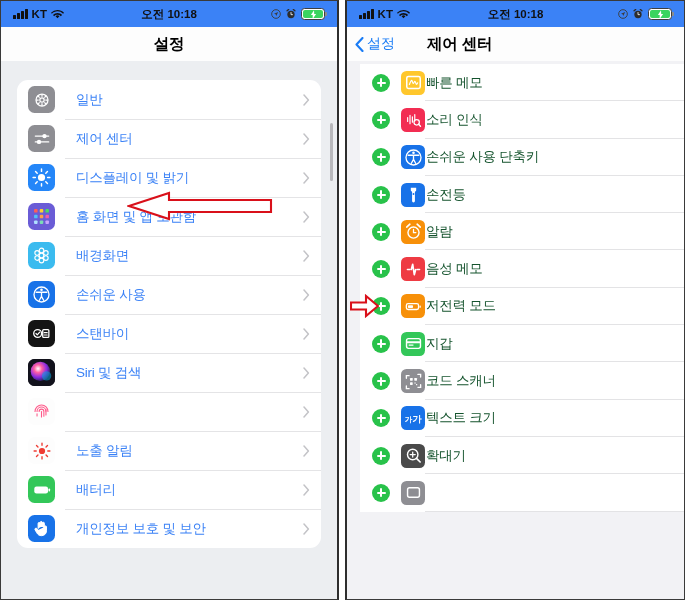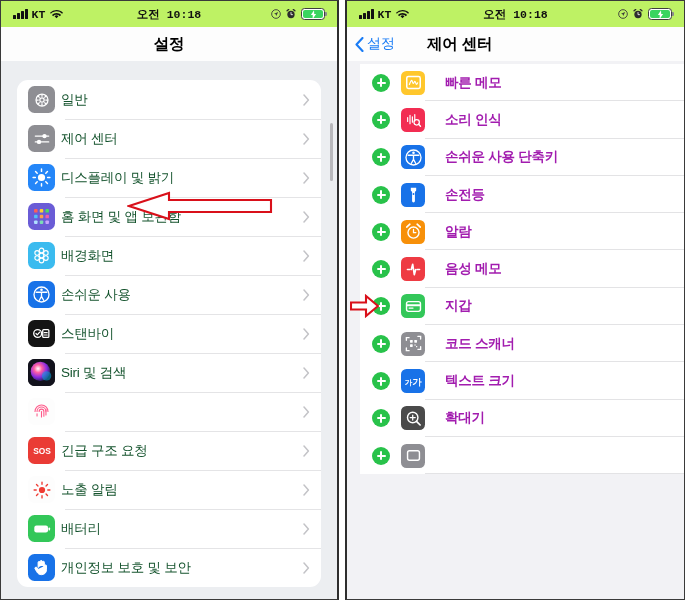--- a/index.html
+++ b/index.html
@@ -33,29 +33,28 @@
     position: absolute;
     left: 339px; top: 0;
     width: 6px; height: 600px;
     background: #ffffff;
   }
 
   
   .statusbar {
     position: relative;
     height: 26px;
-    background: #bef264;
+    background: #3b82f6;
     display: flex;
     align-items: center;
     padding: 0 12px;
     box-sizing: border-box;
     font-size: 11.5px;
     font-weight: bold;
     color: #111;
-    font-family: Liberation Mono, monospace;
   }
   .sb-left { display: flex; align-items: center; gap: 4px; }
   .bars { display: flex; align-items: flex-end; gap: 1.5px; height: 10px; }
   .bars i { display: block; width: 2.5px; background: #111; border-radius: .5px; }
   .bars i:nth-child(1){ height: 4px; }
   .bars i:nth-child(2){ height: 6px; }
   .bars i:nth-child(3){ height: 8px; }
   .bars i:nth-child(4){ height: 10px; }
   .carrier { font-size: 11.5px; font-weight: 600; letter-spacing: .2px; }
   .wifi { width: 13px; height: 11px; position: relative; }
@@ -132,22 +131,22 @@
   }
   .app-icon {
     width: 27px; height: 27px; border-radius: 6.5px;
     flex: 0 0 27px;
     display: flex; align-items: center; justify-content: center;
     overflow: hidden;
     position: relative;
   }
   .app-icon svg { display: block; }
   .row-label {
-    margin-left: 6px;
-    font-size: 13.5px; color: #14532d; font-weight: 500;
+    margin-left: 21px;
+    font-size: 13.5px; color: #3b82f6; font-weight: 500;
     letter-spacing: -0.25px;
     white-space: nowrap;
   }
   .chev {
     margin-left: auto; margin-right: 11px;
     width: 7px; height: 12px; flex: 0 0 7px;
   }
   .chev svg { display: block; }
 
   
@@ -196,22 +195,22 @@
   .plus-btn::before { width: 9px; height: 2px; }
   .plus-btn::after  { width: 2px; height: 9px; }
   .cc-icon {
     width: 24px; height: 24px; border-radius: 5.5px;
     margin-left: 11px; flex: 0 0 24px;
     display: flex; align-items: center; justify-content: center;
     overflow: hidden;
   }
   .cc-icon svg { display: block; }
   .cc-label {
-    margin-left: 20px;
-    font-size: 13.5px; color: #a21caf; font-weight: 700;
+    margin-left: 1px;
+    font-size: 13.5px; color: #14532d; font-weight: 400;
     letter-spacing: -0.25px; white-space: nowrap;
   }
 
   
   .arrow-left-anno {
     position: absolute;
     left: 126px; top: 128px;
     width: 146px; height: 34px;
     z-index: 30;
     pointer-events: none;
@@ -433,33 +432,20 @@
                 </g>
               </svg>
             </div>
             <div class="chev">
               <svg viewBox="0 0 7 12" width="7" height="12">
                 <path d="M1 1l4.4 5L1 11" fill="none" stroke="#c3c3c7" stroke-width="1.5" stroke-linecap="round" stroke-linejoin="round"></path>
               </svg>
             </div>
           </div>
           <div class="row">
-            <div class="app-icon" style="background: rgb(234, 59, 53);">
-              <svg viewBox="0 0 24 24" width="24" height="24">
-                <text x="12" y="15.4" text-anchor="middle" font-family="Liberation Sans, sans-serif" font-size="8.4" font-weight="bold" fill="#ffffff">SOS</text>
-              </svg>
-            </div>
-            <div class="row-label">긴급 구조 요청</div>
-            <div class="chev">
-              <svg viewBox="0 0 7 12" width="7" height="12">
-                <path d="M1 1l4.4 5L1 11" fill="none" stroke="#c3c3c7" stroke-width="1.5" stroke-linecap="round" stroke-linejoin="round"></path>
-              </svg>
-            </div>
-          </div>
-          <div class="row">
             <div class="app-icon" style="background: rgb(253, 253, 253);">
               <svg viewBox="0 0 24 24" width="22" height="22">
                 <circle cx="12" cy="12" r="3.4" fill="#ef3b33"></circle>
                 <g stroke="#ef3b33" stroke-width="1.5" stroke-linecap="round">
                   <path d="M12 3.4v2.3M12 18.3v2.3M3.4 12h2.3M18.3 12h2.3M6 6l1.6 1.6M16.4 16.4 18 18M18 6l-1.6 1.6M7.6 16.4 6 18"></path>
                 </g>
               </svg>
             </div>
             <div class="row-label">노출 알림</div>
             <div class="chev">
@@ -618,20 +604,31 @@
                 <g stroke="white" stroke-width="2.1" stroke-linecap="round">
                   <path d="M4.4 12h3.1M16.5 12h3.1"></path>
                 </g>
                 <path d="M9.2 12 11 5.4 13 18.6l1.8-6.6" fill="none" stroke="white" stroke-width="2.1" stroke-linejoin="round" stroke-linecap="round"></path>
               </svg>
             </div>
             <div class="cc-label">음성 메모</div>
           </div>
           <div class="cc-row">
             <div class="plus-btn"></div>
+            <div class="cc-icon" style="background: rgb(247, 144, 9);">
+              <svg viewBox="0 0 24 24" width="19" height="19">
+                <rect x="3" y="8.4" width="15.4" height="7.4" rx="2.2" fill="none" stroke="white" stroke-width="1.7"></rect>
+                <rect x="5" y="10.4" width="6.4" height="3.4" rx="1" fill="white"></rect>
+                <rect x="19.6" y="10.6" width="1.6" height="3" rx=".7" fill="white"></rect>
+              </svg>
+            </div>
+            <div class="cc-label">저전력 모드</div>
+          </div>
+          <div class="cc-row">
+            <div class="plus-btn"></div>
             <div class="cc-icon" style="background: rgb(51, 199, 89);">
               <svg viewBox="0 0 24 24" width="19" height="19">
                 <rect x="3.2" y="5.8" width="17.6" height="12.4" rx="2.6" fill="none" stroke="white" stroke-width="1.8"></rect>
                 <path d="M3.2 10.4h17.6" stroke="white" stroke-width="2.4"></path>
                 <path d="M6.4 14h5" stroke="white" stroke-width="1.5" stroke-linecap="round"></path>
               </svg>
             </div>
             <div class="cc-label">지갑</div>
           </div>
           <div class="cc-row">

